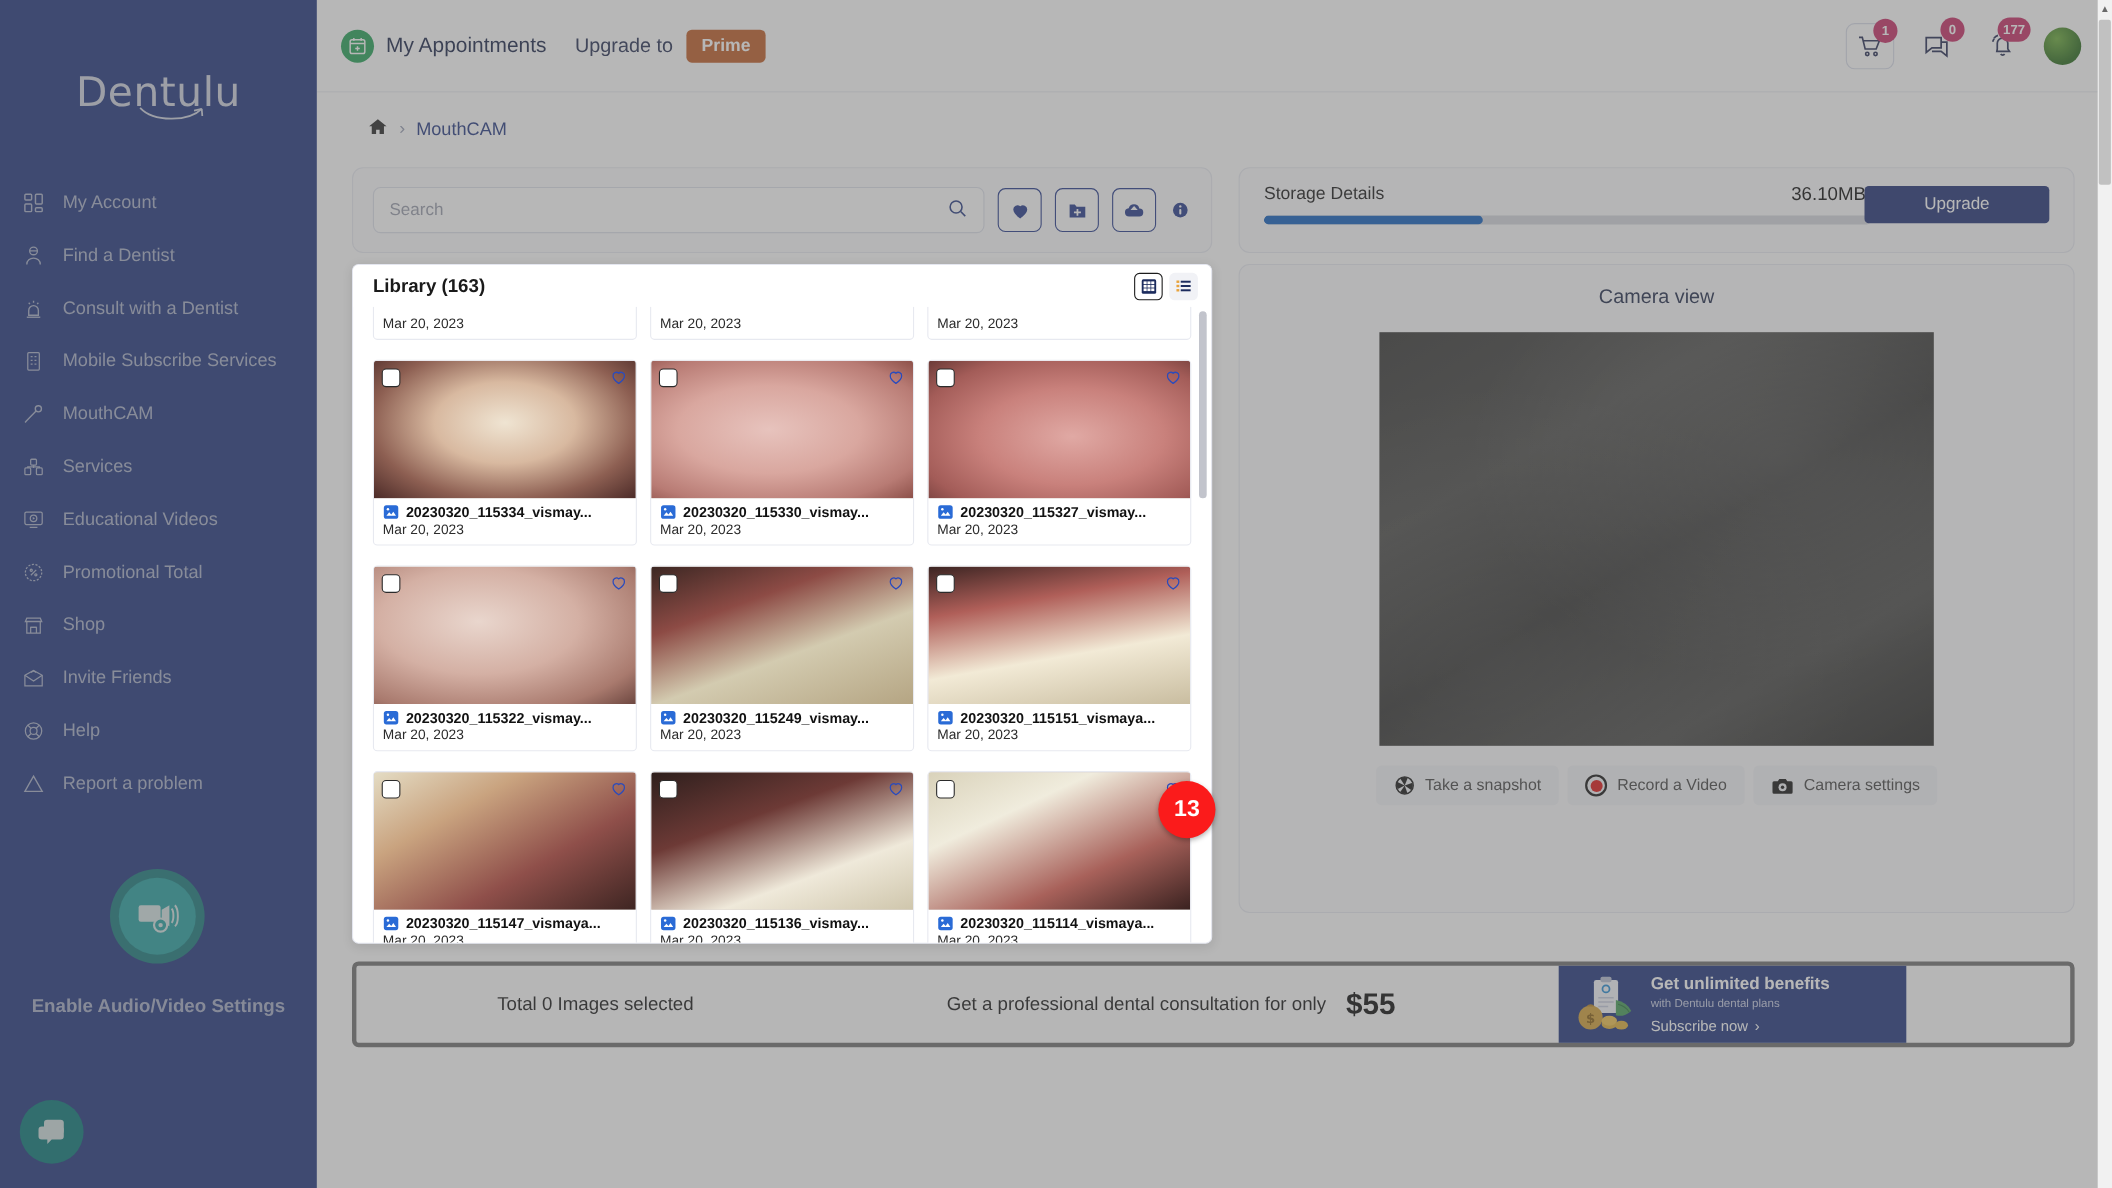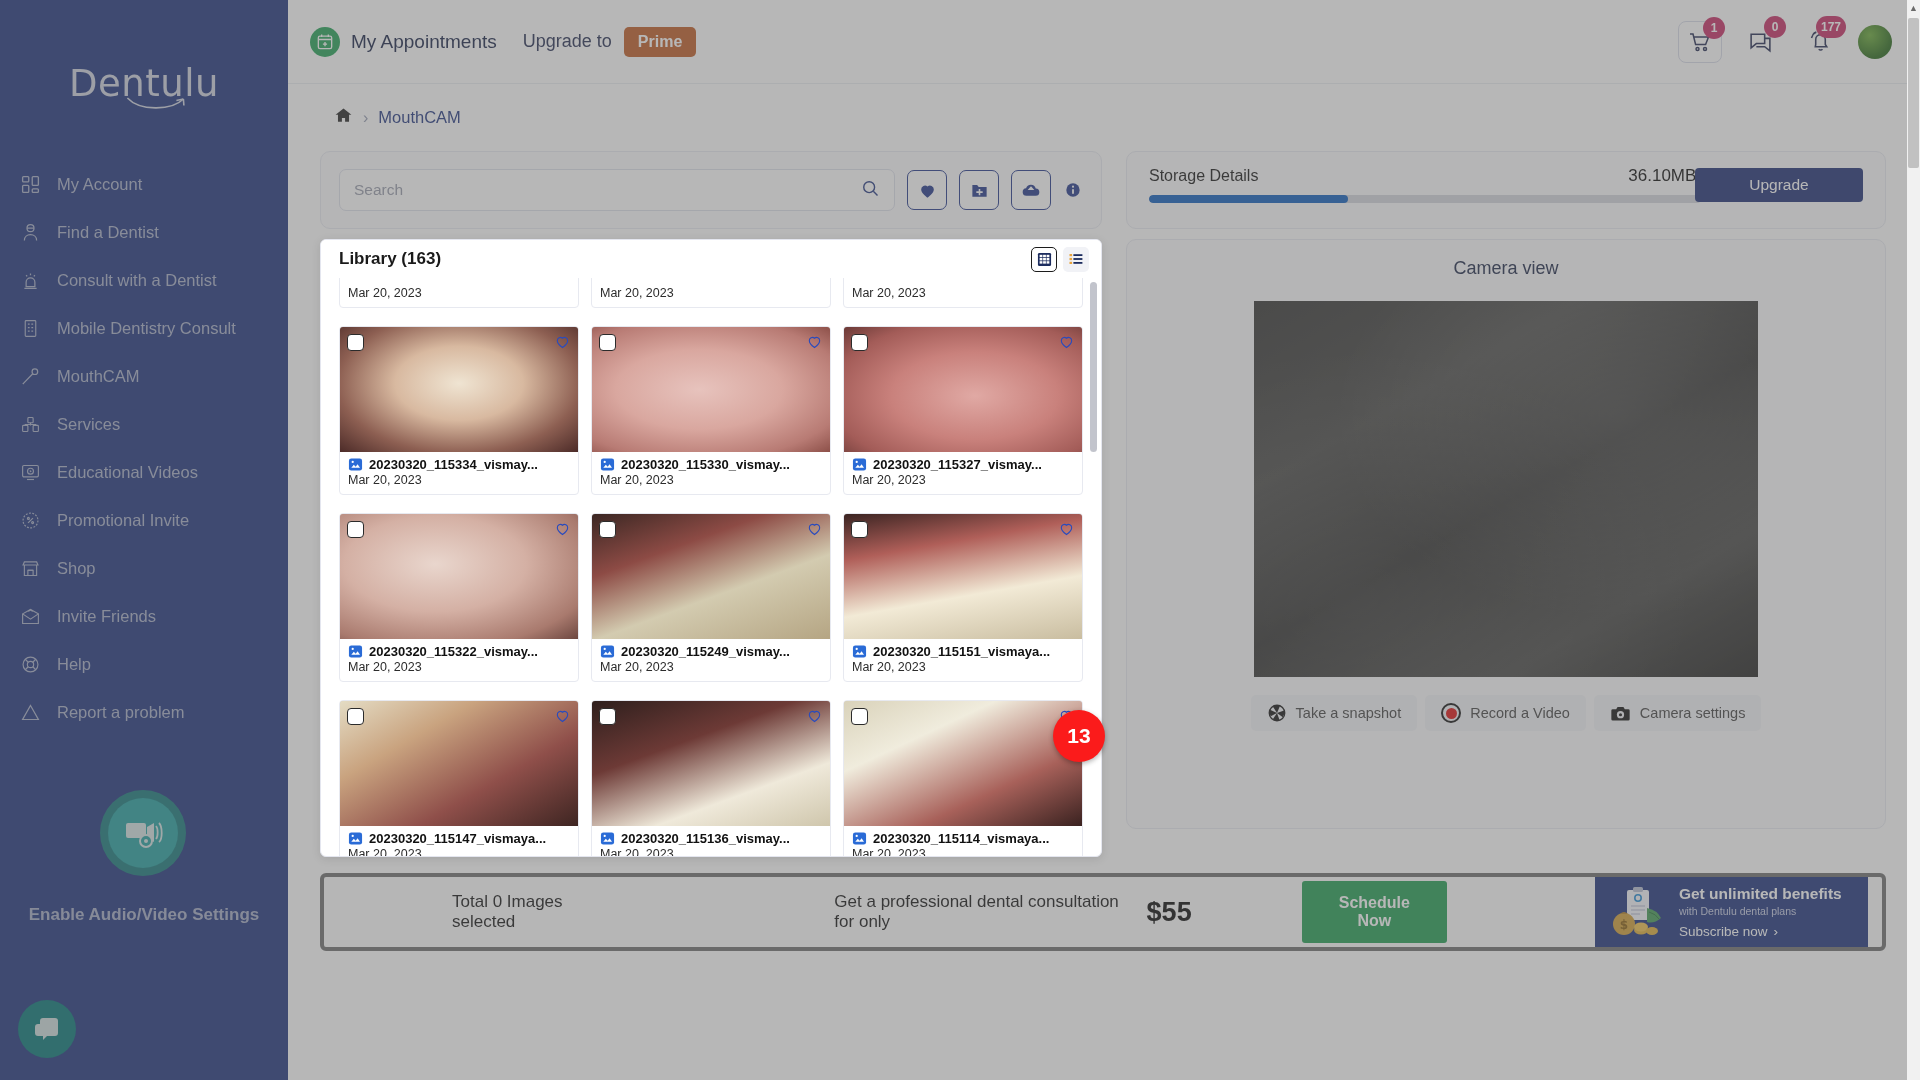--- a/index.html
+++ b/index.html
@@ -286,21 +286,21 @@
         <span class="nav-label">Consult with a Dentist</span>
       </div>
 
       <div class="nav-item">
         <span class="ico">
           <svg width="21" height="21" viewBox="0 0 24 24" fill="none" stroke="#aab1c9" stroke-width="1.3">
             <rect x="6" y="3" width="12" height="18" rx="1"></rect>
             <path d="M9 7h2M13 7h2M9 11h2M13 11h2M9 15h2M13 15h2"></path>
           </svg>
         </span>
-        <span class="nav-label">Mobile Dentistry Consult</span>
+        <span class="nav-label">Mobile Subscribe Services</span>
       </div>
 
       <div class="nav-item">
         <span class="ico">
           <svg width="21" height="21" viewBox="0 0 24 24" fill="none" stroke="#aab1c9" stroke-width="1.4">
             <circle cx="17" cy="6.5" r="3.2"></circle>
               <path d="M14.6 8.8 L4.5 19.2 L3.2 20.6"></path>
           </svg>
         </span>
         <span class="nav-label">MouthCAM</span>
@@ -332,21 +332,21 @@
 
       <div class="nav-item">
         <span class="ico">
           <svg width="21" height="21" viewBox="0 0 24 24" fill="none" stroke="#aab1c9" stroke-width="1.3">
             <circle cx="12" cy="12" r="8.5" stroke-dasharray="2.2 1.6"></circle>
             <path d="M9.2 14.8l5.6-5.6"></path>
               <circle cx="9.6" cy="9.6" r="1.1"></circle>
               <circle cx="14.4" cy="14.4" r="1.1"></circle>
           </svg>
         </span>
-        <span class="nav-label">Promotional Invite</span>
+        <span class="nav-label">Promotional Total</span>
       </div>
 
       <div class="nav-item">
         <span class="ico">
           <svg width="21" height="21" viewBox="0 0 24 24" fill="none" stroke="#aab1c9" stroke-width="1.3">
             <path d="M3.5 8h17l-1.5-3.5h-14z"></path>
               <path d="M5 8v12h14V8"></path>
               <path d="M9 20v-6h6v6"></path>
               <path d="M9 14h6"></path>
           </svg>
@@ -809,21 +809,20 @@
           </div>
         </div>
 
       </div>
     </div>
 
     <div class="bottom-bar">
       <span class="bb-total">Total 0 Images selected</span>
       <span class="bb-offer">Get a professional dental consultation for only</span>
       <span class="bb-price">$55</span>
-      <button class="schedule-btn">Schedule Now</button>
       <div class="promo">
         <svg width="62" height="52" viewBox="0 0 62 52">
           <rect x="20" y="4" width="22" height="30" rx="2" fill="#f4f6fb"></rect>
           <rect x="26" y="1" width="10" height="5" rx="1.6" fill="#b9c0d4"></rect>
           <circle cx="31" cy="12" r="3.2" fill="none" stroke="#2a8fd6" stroke-width="1.6"></circle>
           <g stroke="#c7cee0" stroke-width="1.4">
               <path d="M24 20h14M24 24h14M24 28h9"></path>
             </g>
           <path d="M40 22 q10 2 14 10 q-7 6 -14 4z" fill="#4a9e5c"></path>
           <path d="M42 26 q7 2 10 7" stroke="#2f7a40" stroke-width="1" fill="none"></path>

